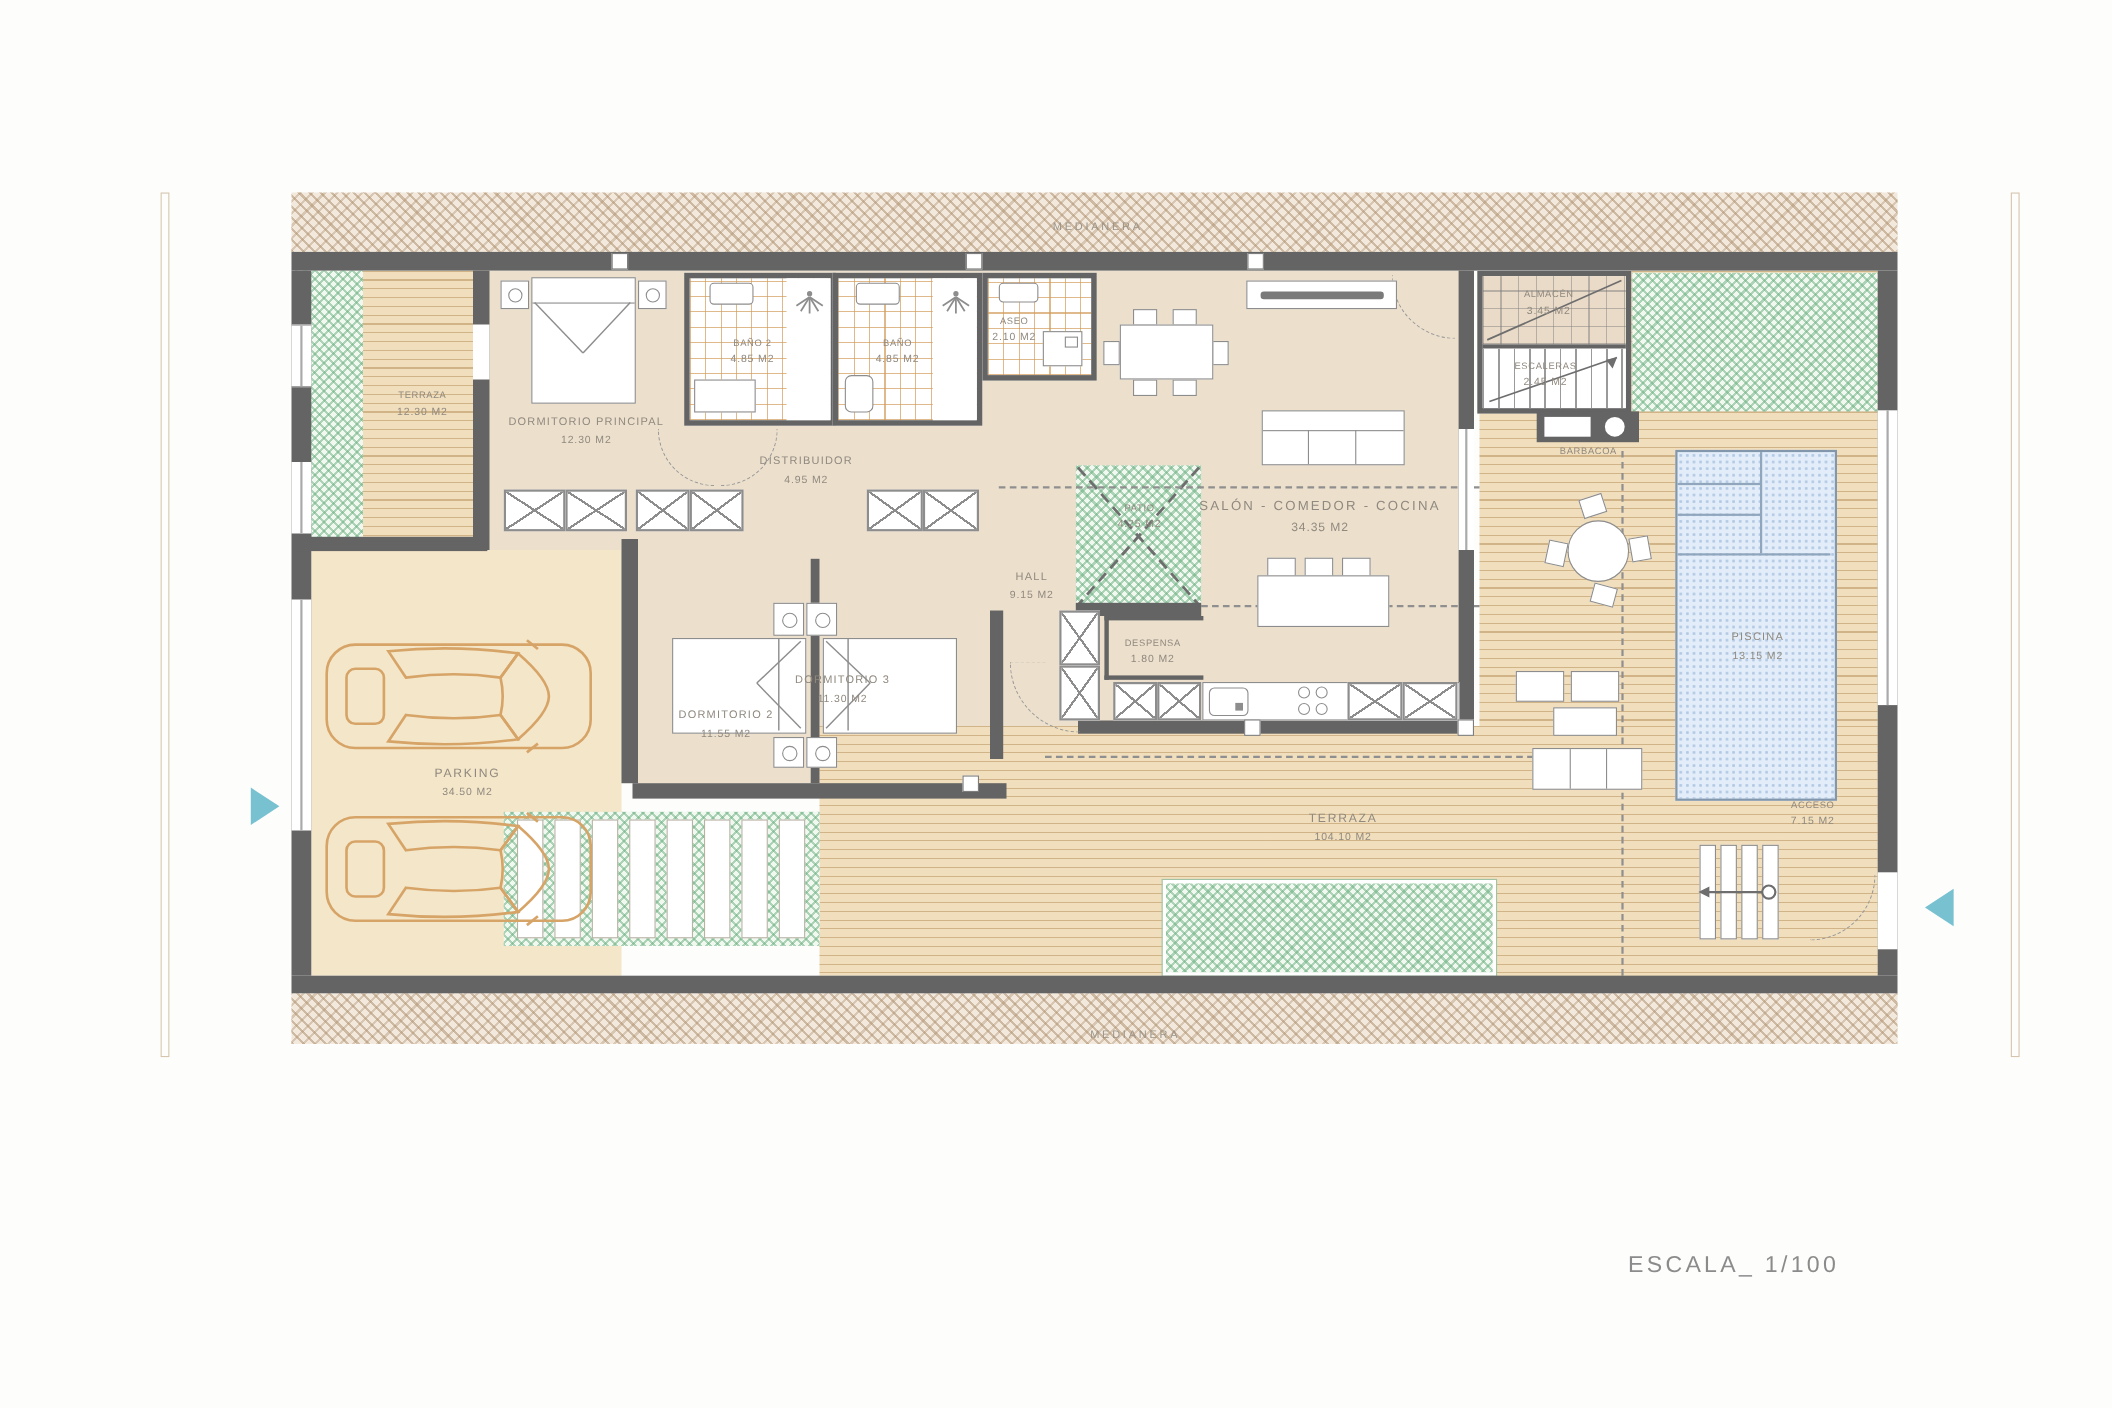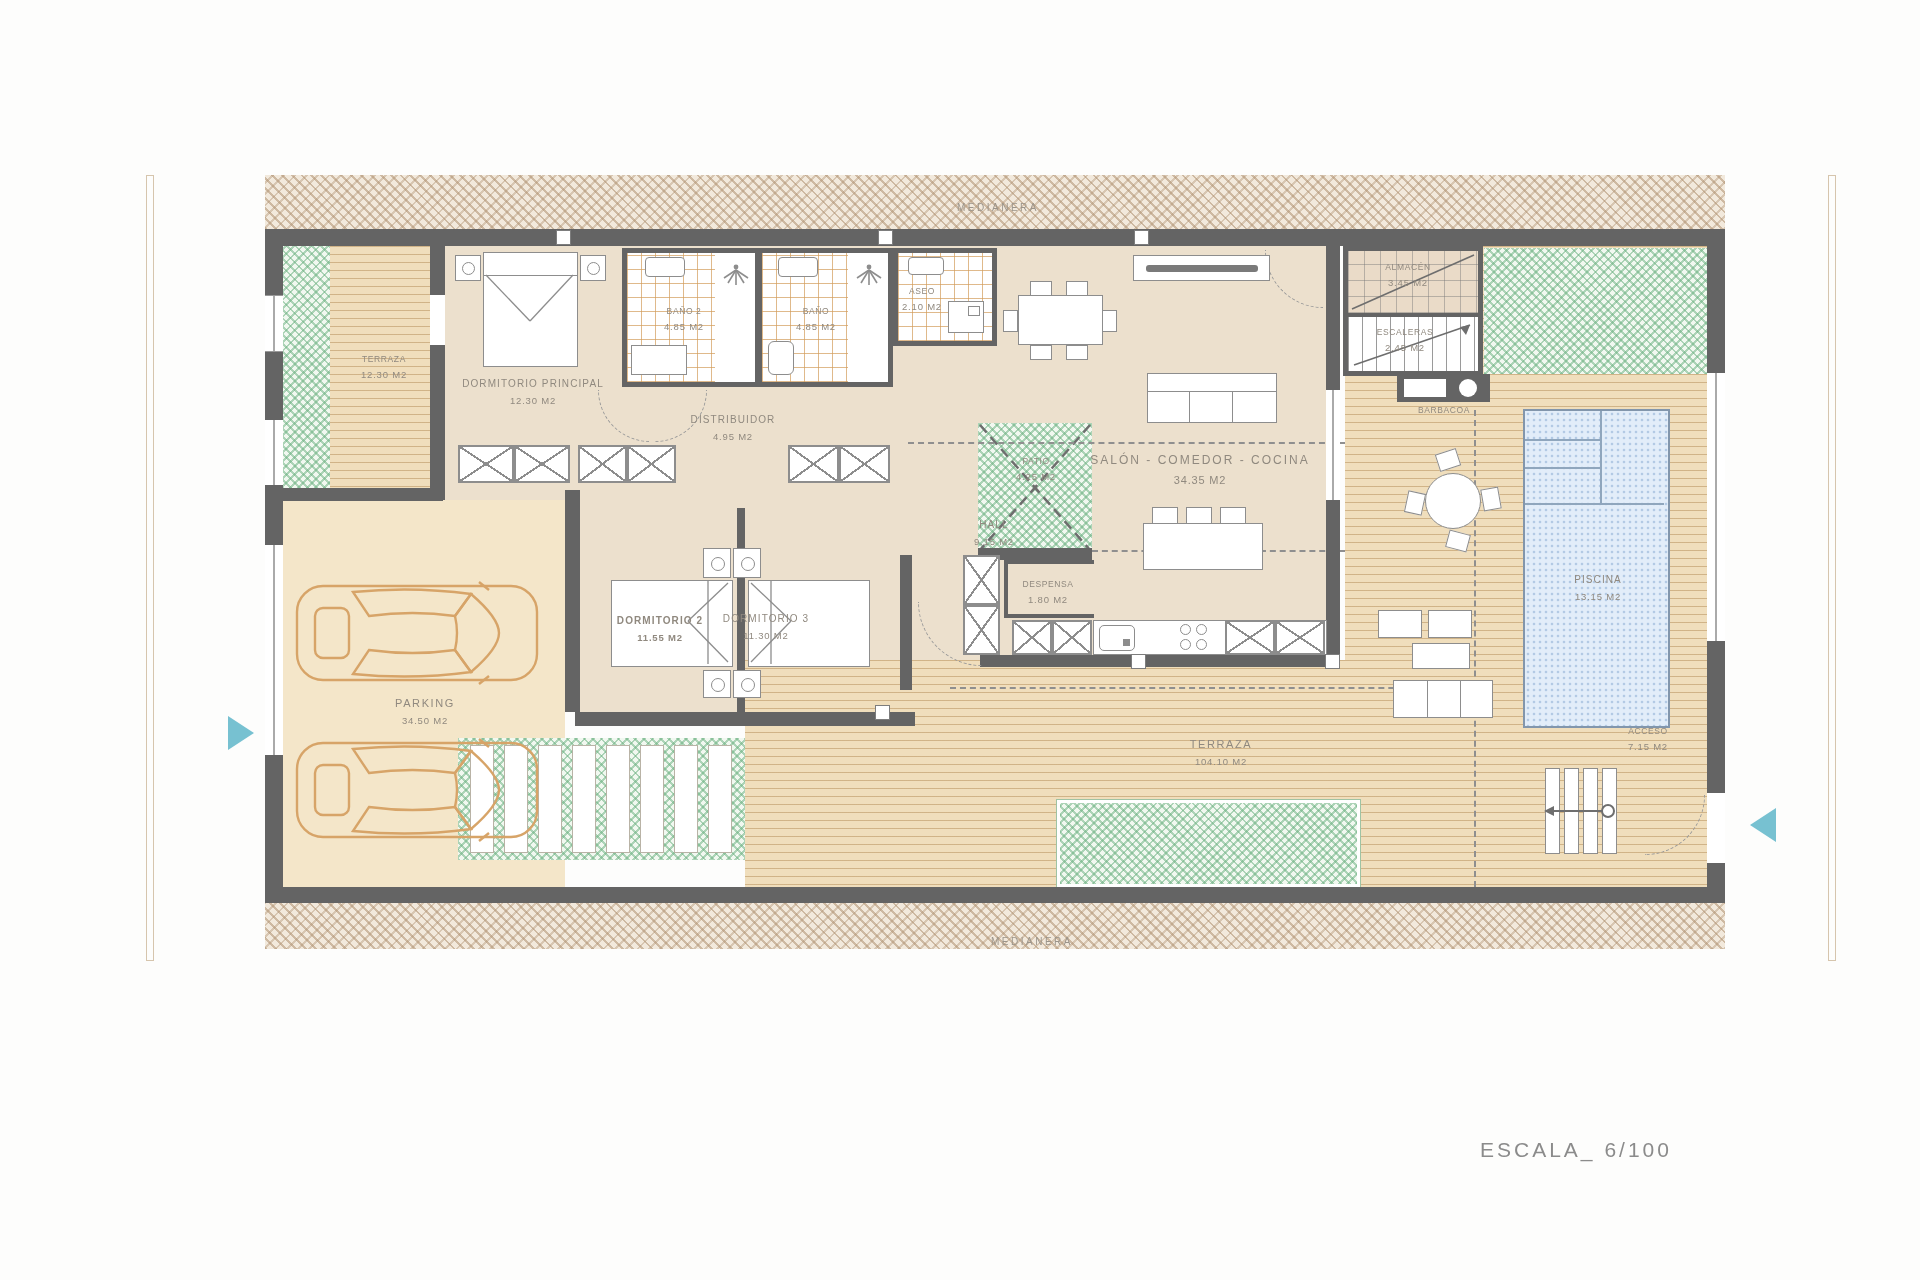--- a/index.html
+++ b/index.html
@@ -380,29 +380,29 @@
       <div class="area">4.85 m2</div>
   </div>
   <div class="lbl lbl-sm" style="left:922px;top:300px;">
     <div>ASEO</div>
       <div class="area">2.10 m2</div>
   </div>
   <div class="lbl" style="left:733px;top:428px;">
     <div>DISTRIBUIDOR</div>
       <div class="area">4.95 m2</div>
   </div>
-  <div class="lbl" style="left:660px;top:629px;font-weight:bold;">
+  <div class="lbl" style="left:660px;top:659px;">
     <div>DORMITORIO 2</div>
       <div class="area">11.55 m2</div>
   </div>
   <div class="lbl" style="left:766px;top:627px;">
     <div>DORMITORIO 3</div>
       <div class="area">11.30 m2</div>
   </div>
-  <div class="lbl" style="left:994px;top:533px;">
+  <div class="lbl" style="left:938px;top:533px;">
     <div>HALL</div>
       <div class="area">9.15 m2</div>
   </div>
   <div class="lbl lbl-sm" style="left:1036px;top:470px;">
     <div>PATIO</div>
       <div class="area">4.25 m2</div>
   </div>
   <div class="lbl lbl-big" style="left:1200px;top:470px;">
     <div>SALÓN - COMEDOR - COCINA</div>
       <div class="area" style="font-size:11px;">34.35 m2</div>
@@ -432,14 +432,14 @@
   </div>
   <div class="lbl lbl-med" style="left:1221px;top:753px;">
     <div>TERRAZA</div>
       <div class="area">104.10 m2</div>
   </div>
   <div class="lbl lbl-sm" style="left:1648px;top:740px;">
     <div>ACCESO</div>
       <div class="area">7.15 m2</div>
   </div>
 
-  <div class="escala" style="left:1480px;top:1138px;">ESCALA_ 6/100</div>
+  <div class="escala" style="left:1480px;top:1138px;">ESCALA_ 1/100</div>
 </div>
 
 </body></html>

